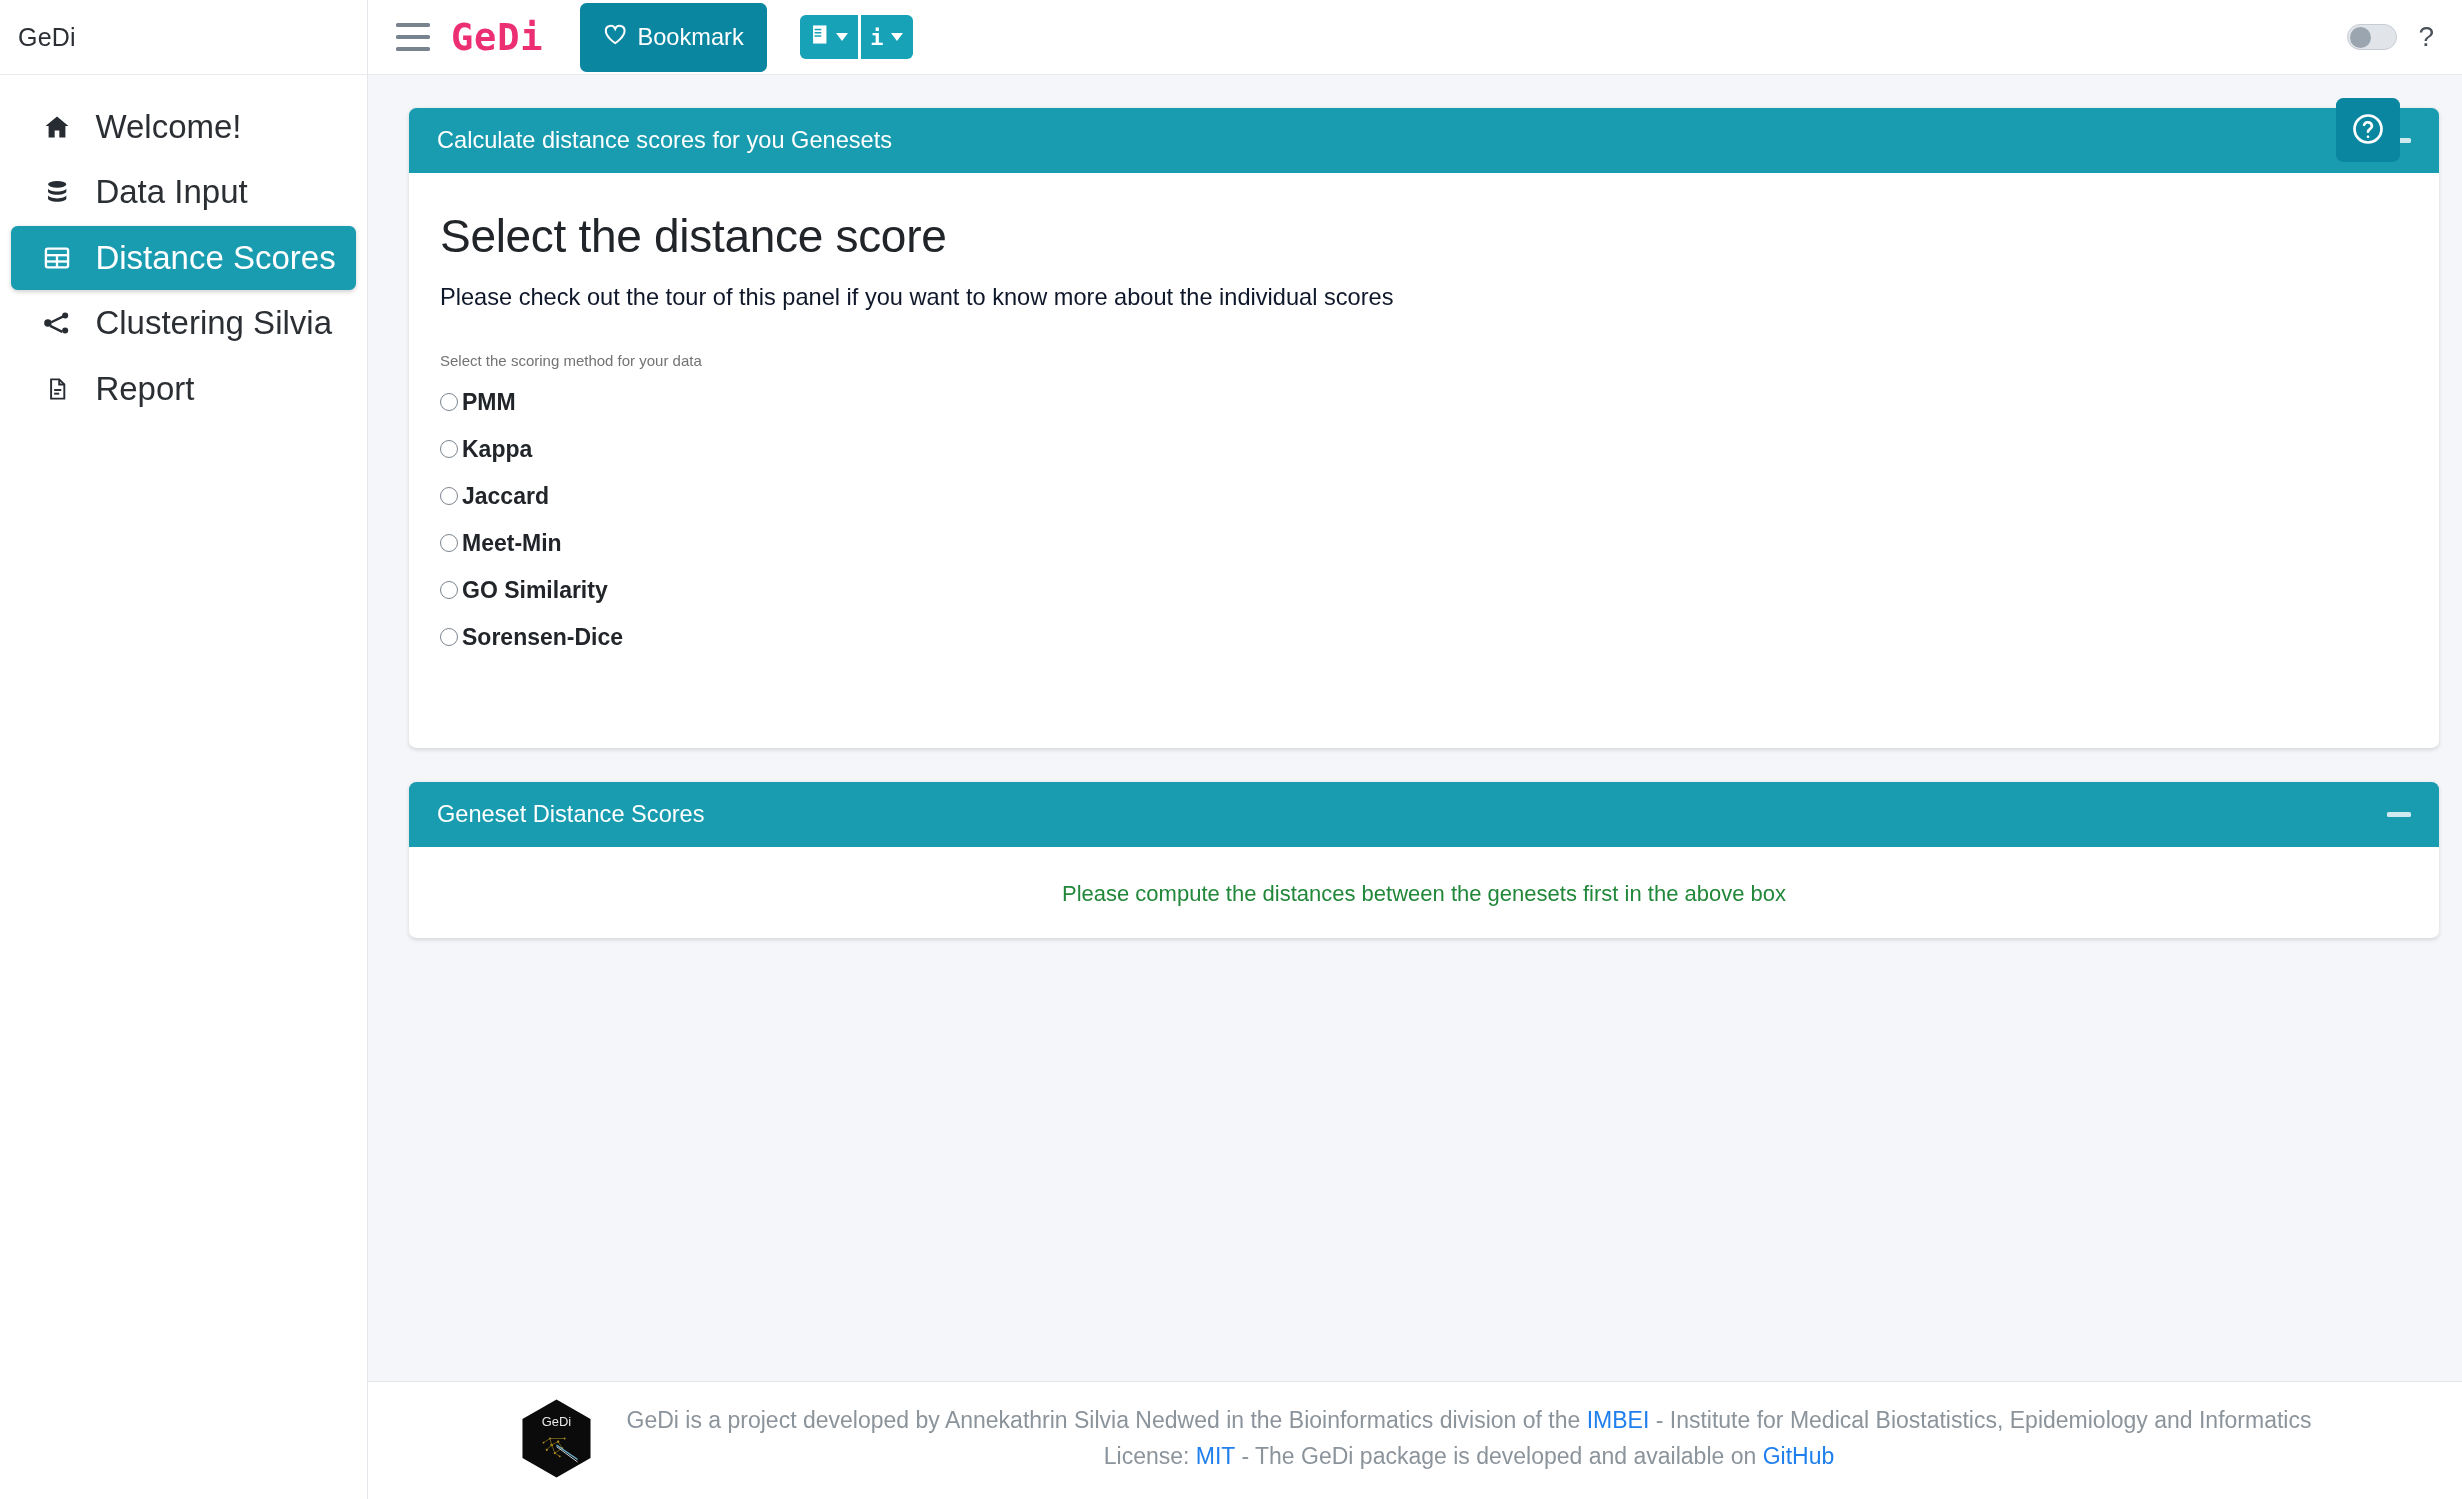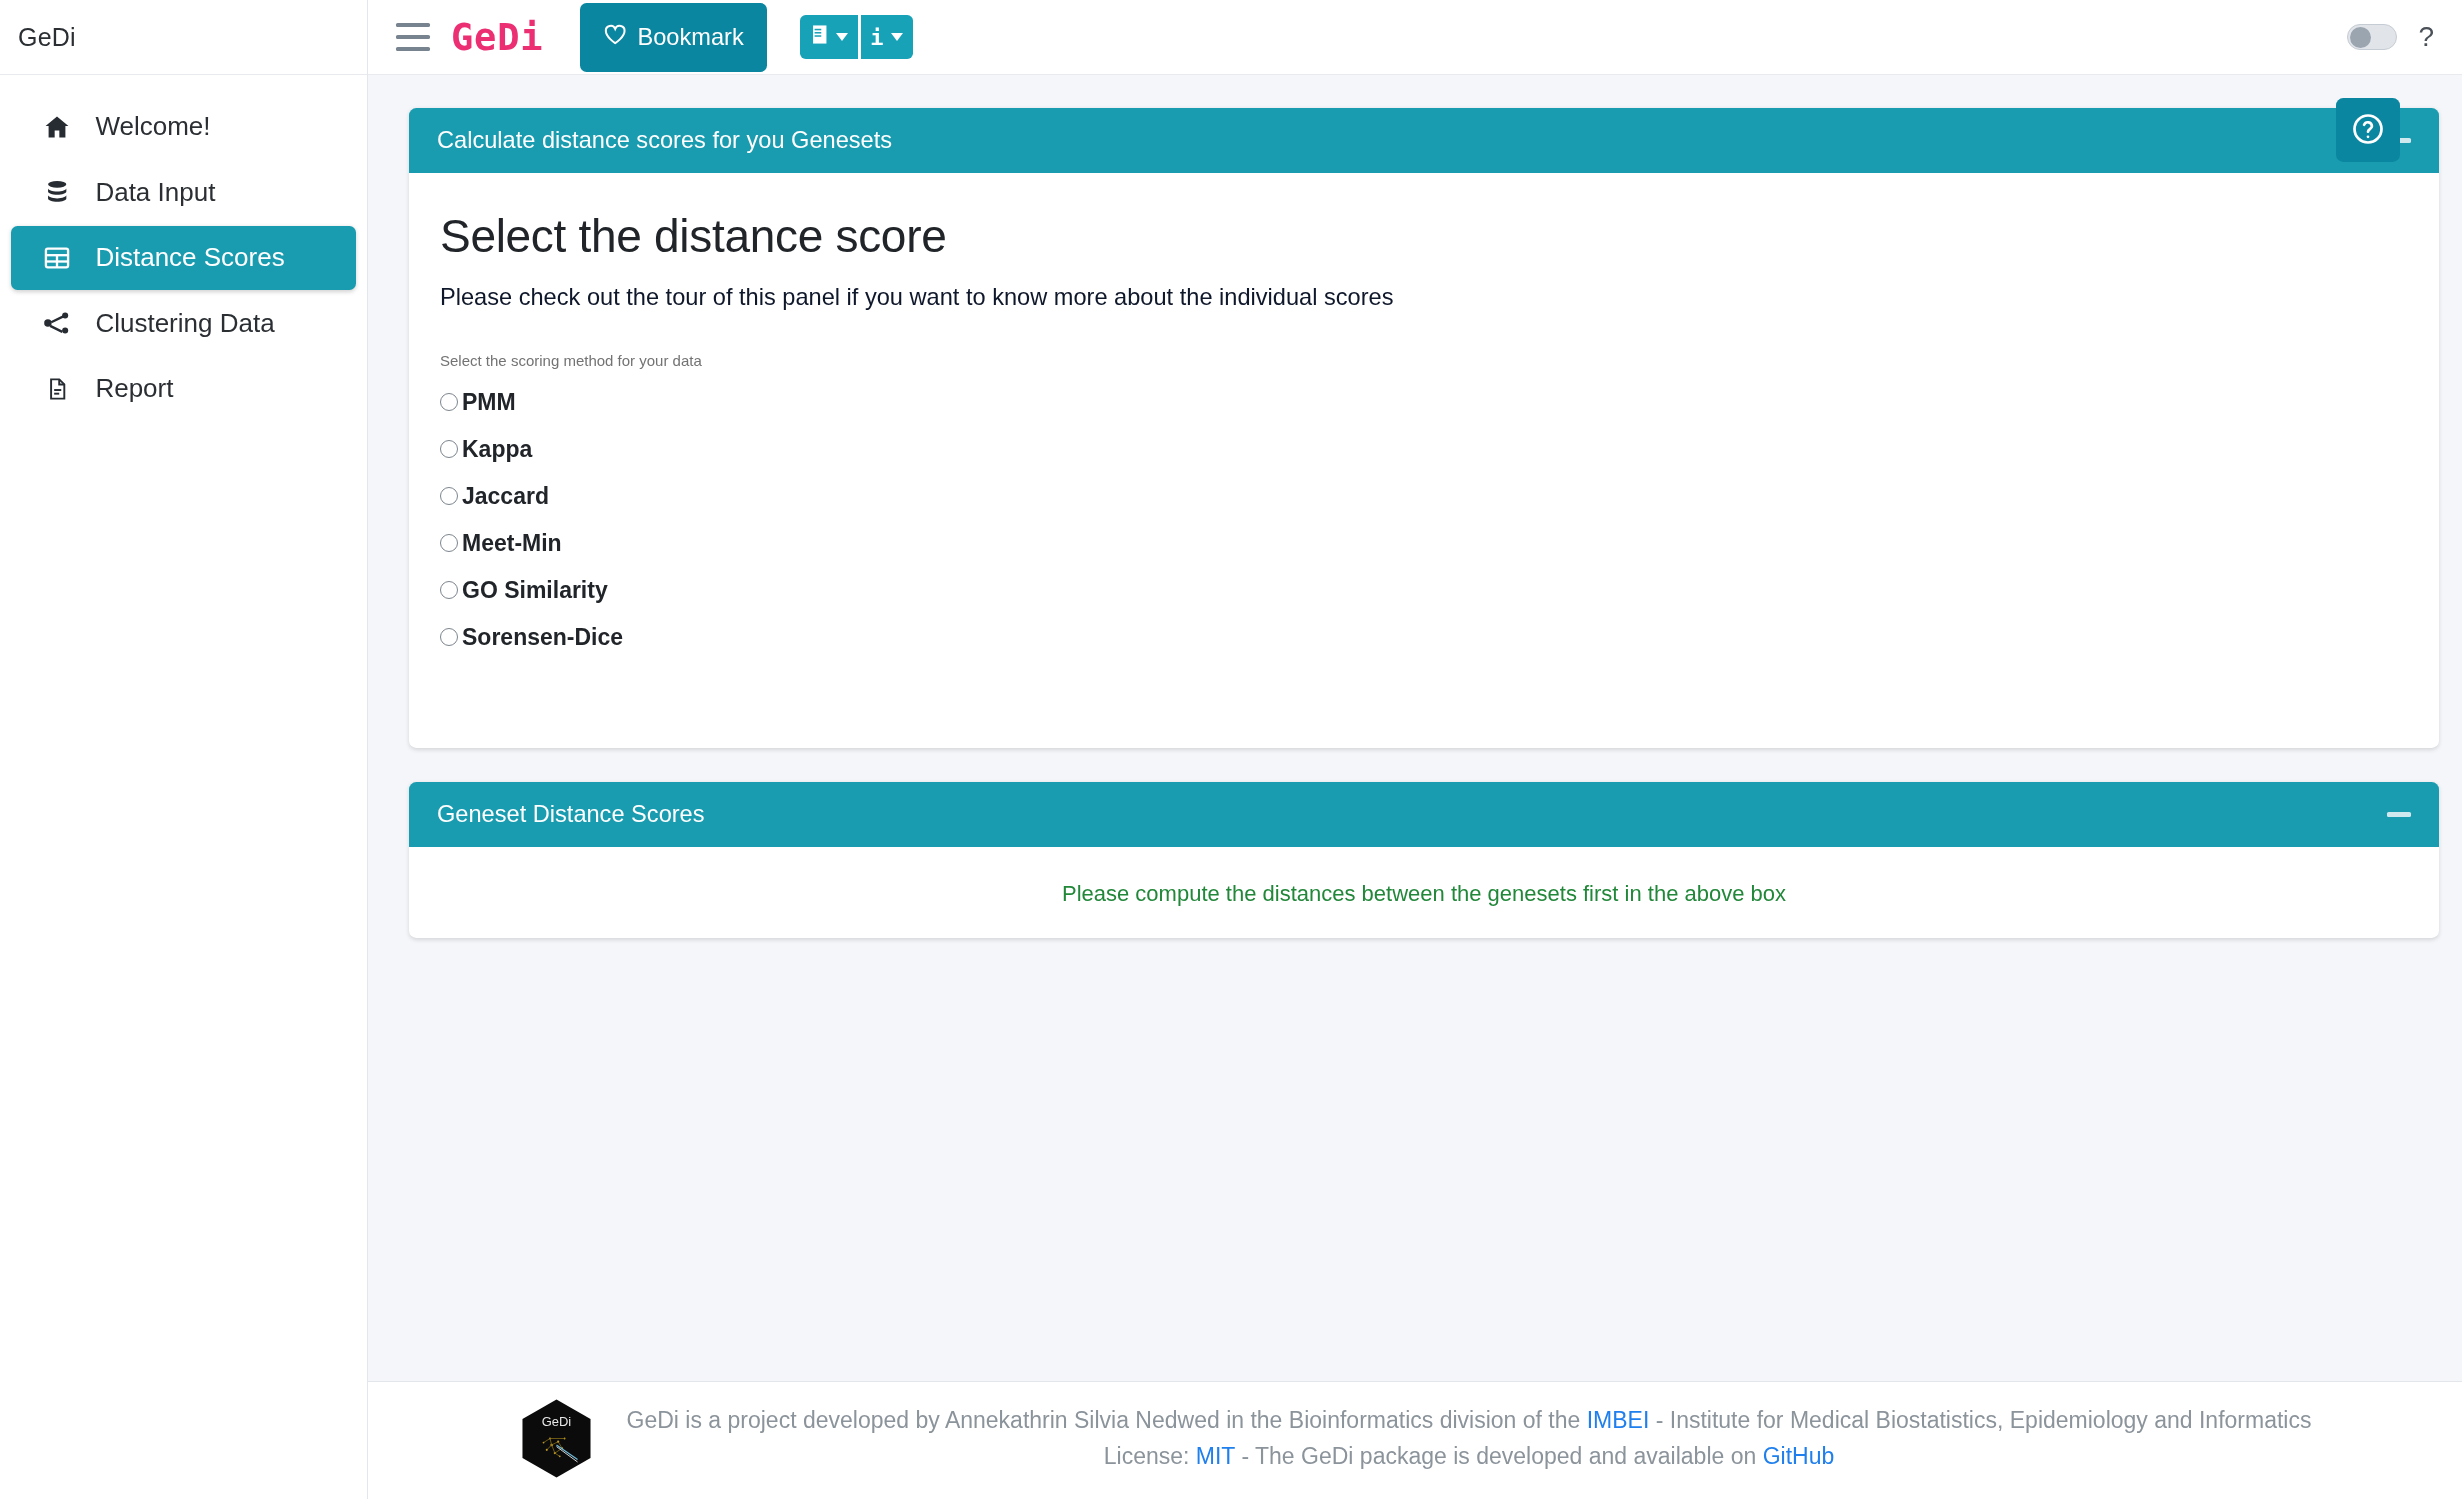--- a/index.html
+++ b/index.html
@@ -46,21 +46,21 @@
   }
 
   .sidebar-item {
     display: flex;
     align-items: center;
     height: 64px;
     margin: 0 11.4px 1.6px 11.4px;
     padding-left: 29px;
     border-radius: 6.5px;
     color: #2b2f33;
-    font-size: 26px;
+    font-size: 33px;
     cursor: pointer;
   }
 
   .sidebar-item.active {
     background: #1a9cb0;
     color: #ffffff;
     box-shadow: 0 1.6px 4.1px rgba(0,0,0,0.18);
   }
 
   .sidebar-item .sb-icon {
@@ -370,21 +370,21 @@
 
       <div class="sidebar-item">
         <span class="sb-icon">
           <svg width="28" height="28" viewBox="0 0 24 24" fill="#262c32">
             <circle cx="19" cy="5.5" r="2.6"></circle>
               <circle cx="19" cy="18.5" r="2.6"></circle>
               <circle cx="4.2" cy="12" r="3.2"></circle>
             <path d="M6.6 10.4 17 5.4l.9 1.9-10.4 5zM6.6 13.6l10.4 5-.9 1.9-10.4-5z"></path>
           </svg>
         </span>
-        <span>Clustering Data</span>
+        <span>Clustering Silvia</span>
       </div>
 
       <div class="sidebar-item">
         <span class="sb-icon">
           <svg width="24.4" height="28" viewBox="0 0 24 24" fill="none" stroke="#262c32" stroke-width="1.9">
             <path d="M6 2.5h8l5 5v14H6z" fill="none"></path>
             <path d="M14 2.5v5h5" fill="none"></path>
             <line x1="9" y1="13" x2="16" y2="13"></line>
             <line x1="9" y1="16.6" x2="14" y2="16.6"></line>
           </svg>

